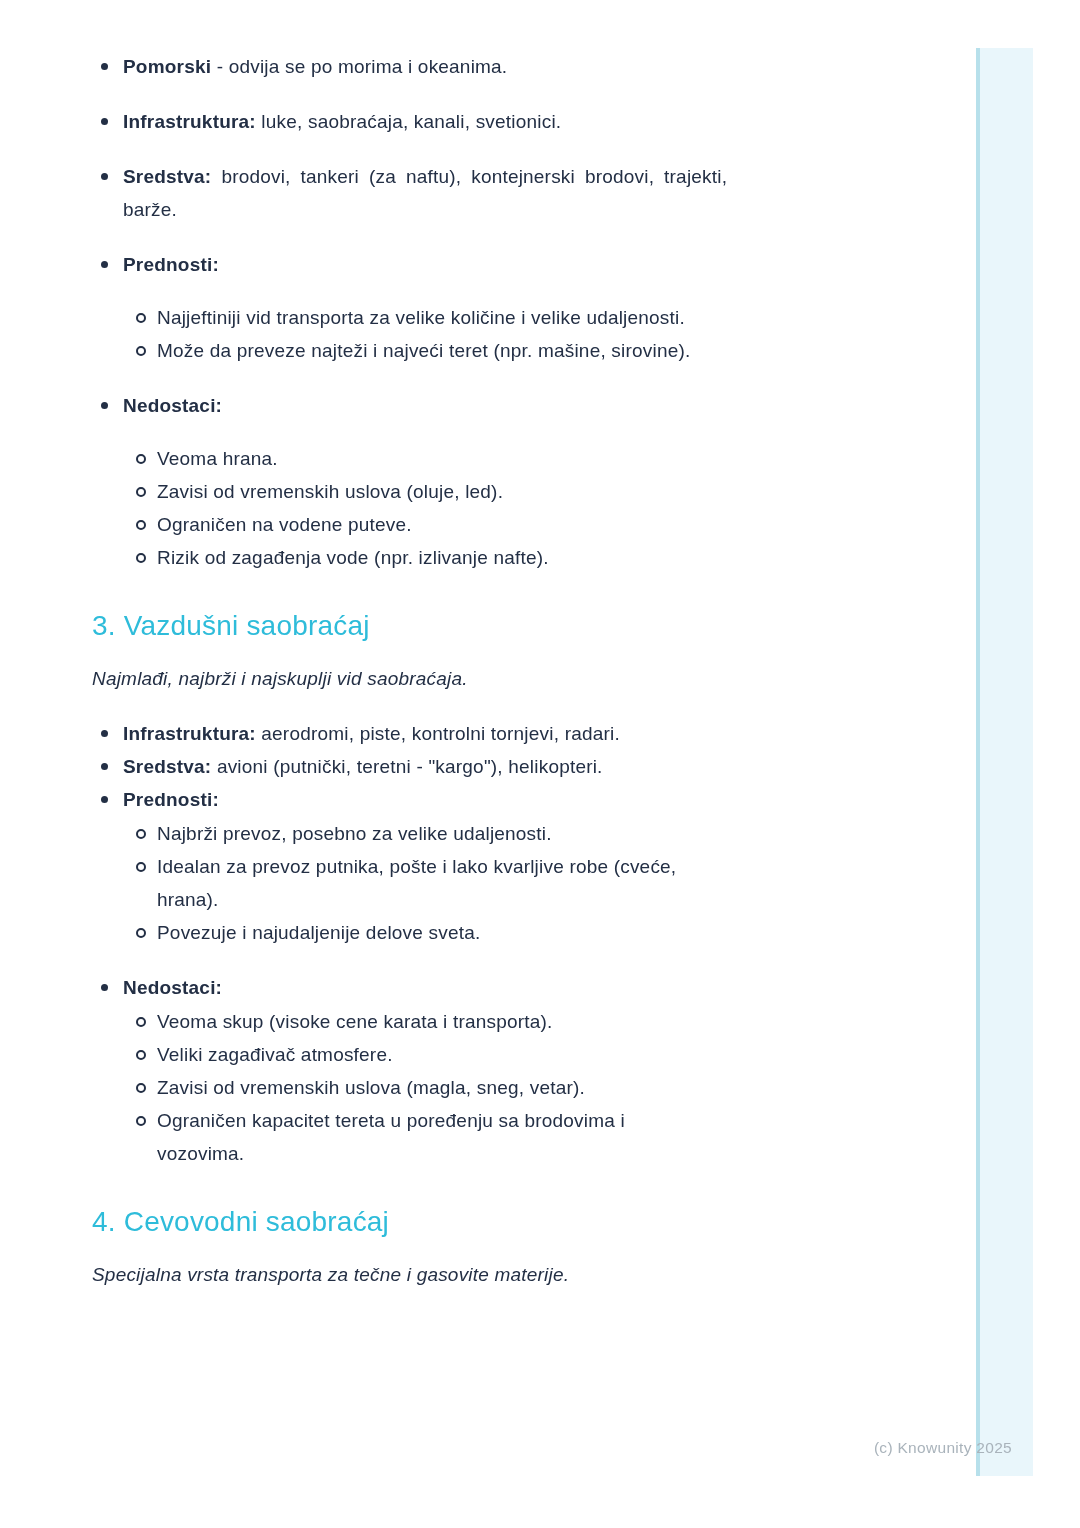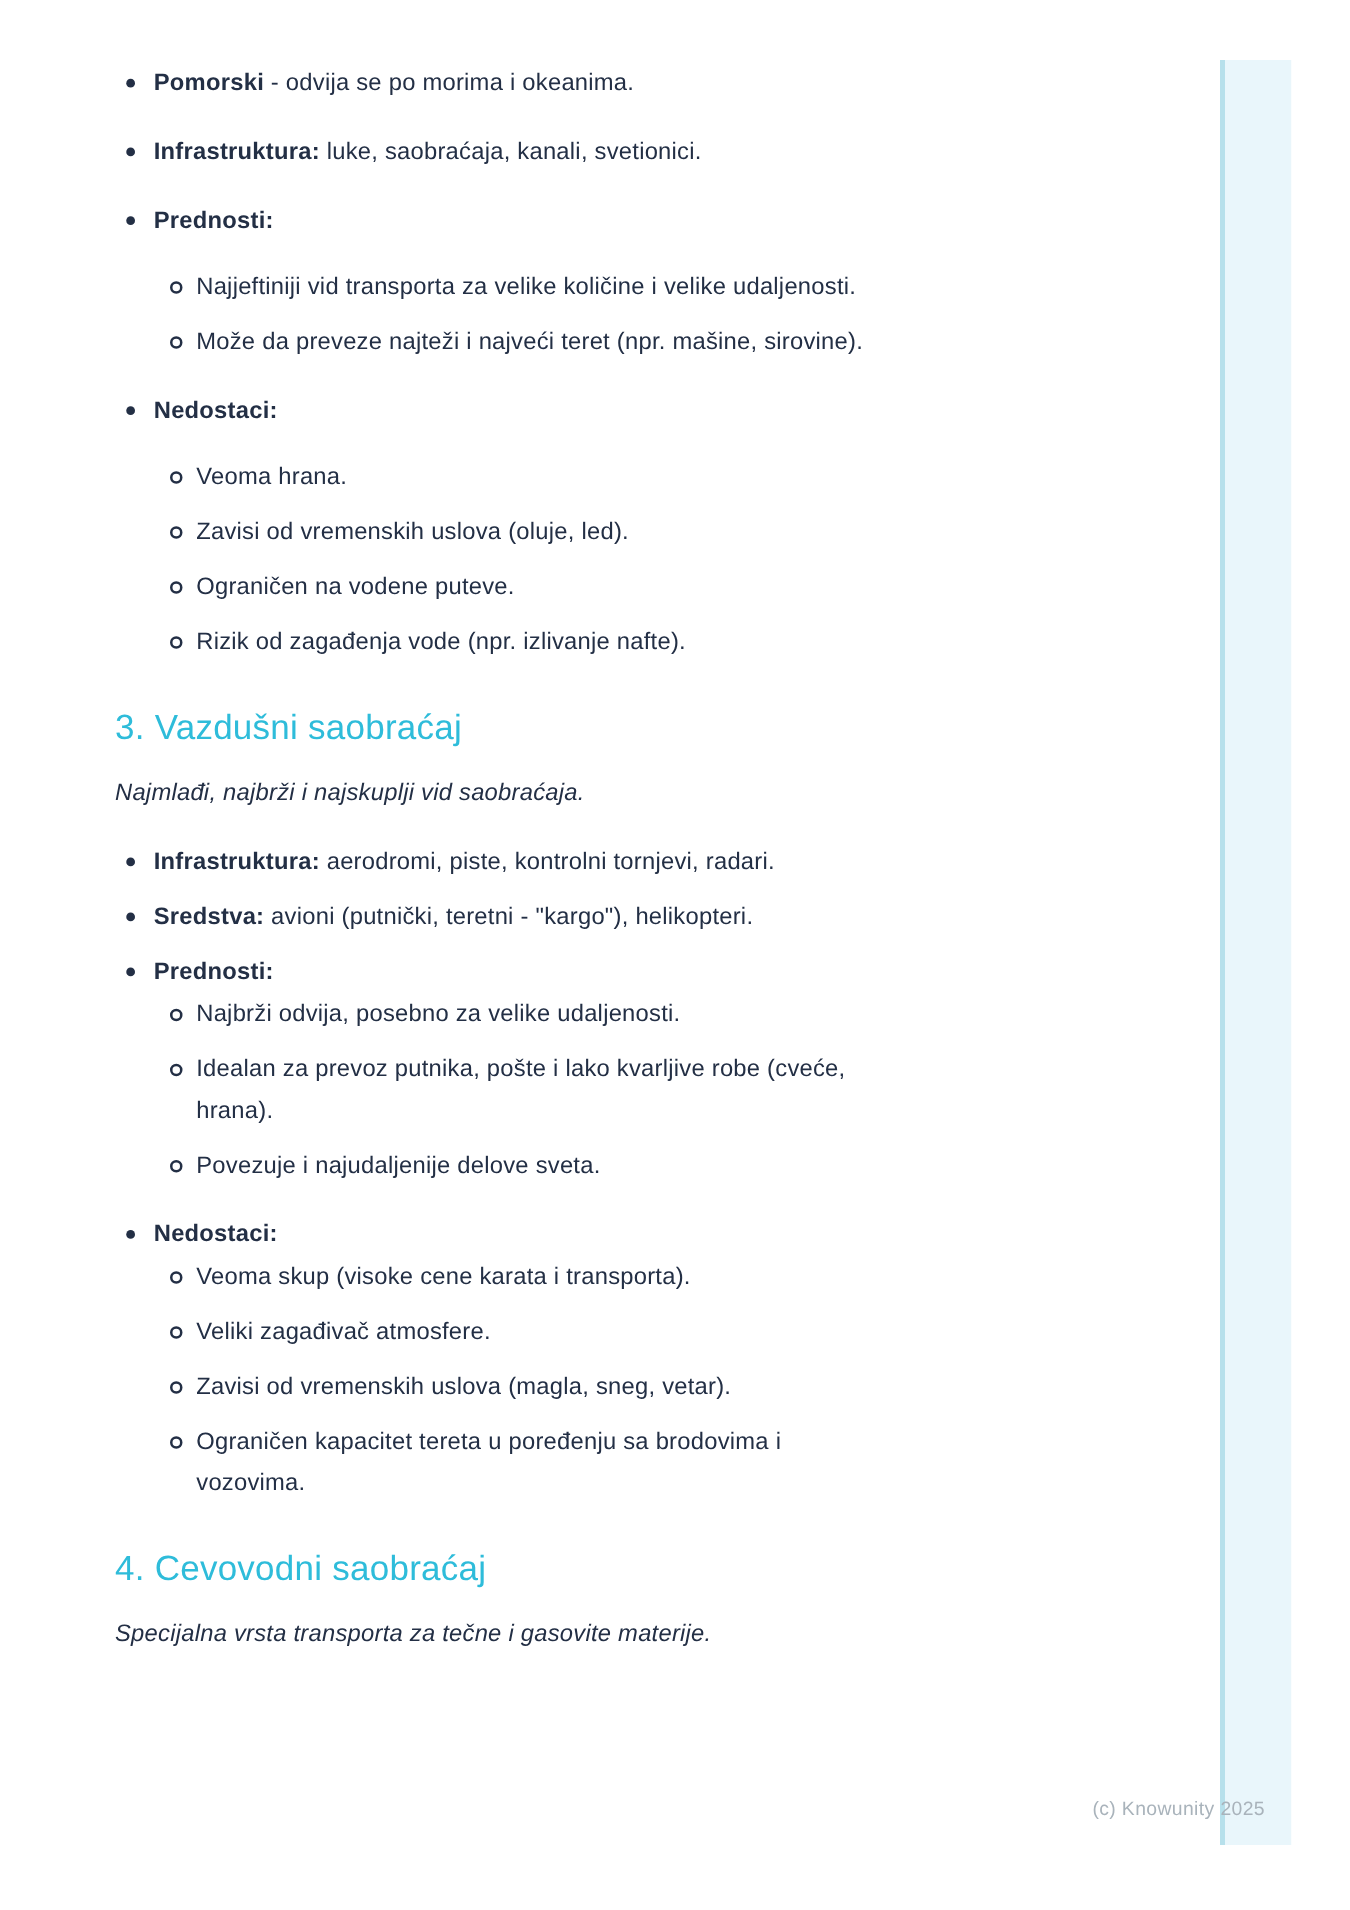--- a/index.html
+++ b/index.html
@@ -39,52 +39,53 @@
     border-radius:50%;background:var(--text);
   }
   .b1 b{font-weight:700;}
   .b2{position:relative;padding-left:65px;}
   .b2 .ring{
     position:absolute;left:44px;top:12px;width:10px;height:10px;
     border:2px solid var(--text);border-radius:50%;background:transparent;
   }
   .gap-none{margin-top:0;}
   .gap-default{margin-top:22px;}
-  .gap-compact{margin-top:11px;}
+  .gap-compact{}
   .gap-loose{margin-top:20px;}
   .gap-tight{margin-top:1px;}
   .spread{word-spacing:4.5px;}
   .watermark{
     position:absolute;top:1438px;right:68px;
     font-size:15.5px;line-height:20px;letter-spacing:0.3px;
     color:var(--muted);
   }
 </style>
 </head>
 <body>
 
 <div class="stripe"></div>
 
 <main class="content">
     <div class="b1 gap-none"><span class="dot"></span><b>Pomorski</b><span> - odvija se po morima i okeanima.</span></div>
     <div class="b1 gap-default"><span class="dot"></span><b>Infrastruktura:</b><span> luke, saobraćaja, kanali, svetionici.</span></div>
+    <div class="b1 gap-default spread"><span class="dot"></span><b>Sredstva:</b><span> brodovi, tankeri (za naftu), kontejnerski brodovi, trajekti,<br>barže.</span></div>
     <div class="b1 gap-default"><span class="dot"></span><b>Prednosti:</b><span></span></div>
     <div class="b2 gap-loose"><span class="ring"></span><span>Najjeftiniji vid transporta za velike količine i velike udaljenosti.</span></div>
     <div class="b2 gap-compact"><span class="ring"></span><span>Može da preveze najteži i najveći teret (npr. mašine, sirovine).</span></div>
     <div class="b1 gap-default"><span class="dot"></span><b>Nedostaci:</b><span></span></div>
     <div class="b2 gap-loose"><span class="ring"></span><span>Veoma hrana.</span></div>
     <div class="b2 gap-compact"><span class="ring"></span><span>Zavisi od vremenskih uslova (oluje, led).</span></div>
     <div class="b2 gap-compact"><span class="ring"></span><span>Ograničen na vodene puteve.</span></div>
     <div class="b2 gap-compact"><span class="ring"></span><span>Rizik od zagađenja vode (npr. izlivanje nafte).</span></div>
     <h2 class="heading">3. Vazdušni saobraćaj</h2>
     <p class="para">Najmlađi, najbrži i najskuplji vid saobraćaja.</p>
     <div class="b1 gap-default"><span class="dot"></span><b>Infrastruktura:</b><span> aerodromi, piste, kontrolni tornjevi, radari.</span></div>
     <div class="b1 gap-compact"><span class="dot"></span><b>Sredstva:</b><span> avioni (putnički, teretni - "kargo"), helikopteri.</span></div>
     <div class="b1 gap-compact"><span class="dot"></span><b>Prednosti:</b><span></span></div>
-    <div class="b2 gap-tight"><span class="ring"></span><span>Najbrži odvija, posebno za velike udaljenosti.</span></div>
+    <div class="b2 gap-tight"><span class="ring"></span><span>Najbrži prevoz, posebno za velike udaljenosti.</span></div>
     <div class="b2 gap-compact"><span class="ring"></span><span>Idealan za prevoz putnika, pošte i lako kvarljive robe (cveće,<br>hrana).</span></div>
     <div class="b2 gap-compact"><span class="ring"></span><span>Povezuje i najudaljenije delove sveta.</span></div>
     <div class="b1 gap-default"><span class="dot"></span><b>Nedostaci:</b><span></span></div>
     <div class="b2 gap-tight"><span class="ring"></span><span>Veoma skup (visoke cene karata i transporta).</span></div>
     <div class="b2 gap-compact"><span class="ring"></span><span>Veliki zagađivač atmosfere.</span></div>
     <div class="b2 gap-compact"><span class="ring"></span><span>Zavisi od vremenskih uslova (magla, sneg, vetar).</span></div>
     <div class="b2 gap-compact"><span class="ring"></span><span>Ograničen kapacitet tereta u poređenju sa brodovima i<br>vozovima.</span></div>
     <h2 class="heading">4. Cevovodni saobraćaj</h2>
     <p class="para">Specijalna vrsta transporta za tečne i gasovite materije.</p>
   </main>

